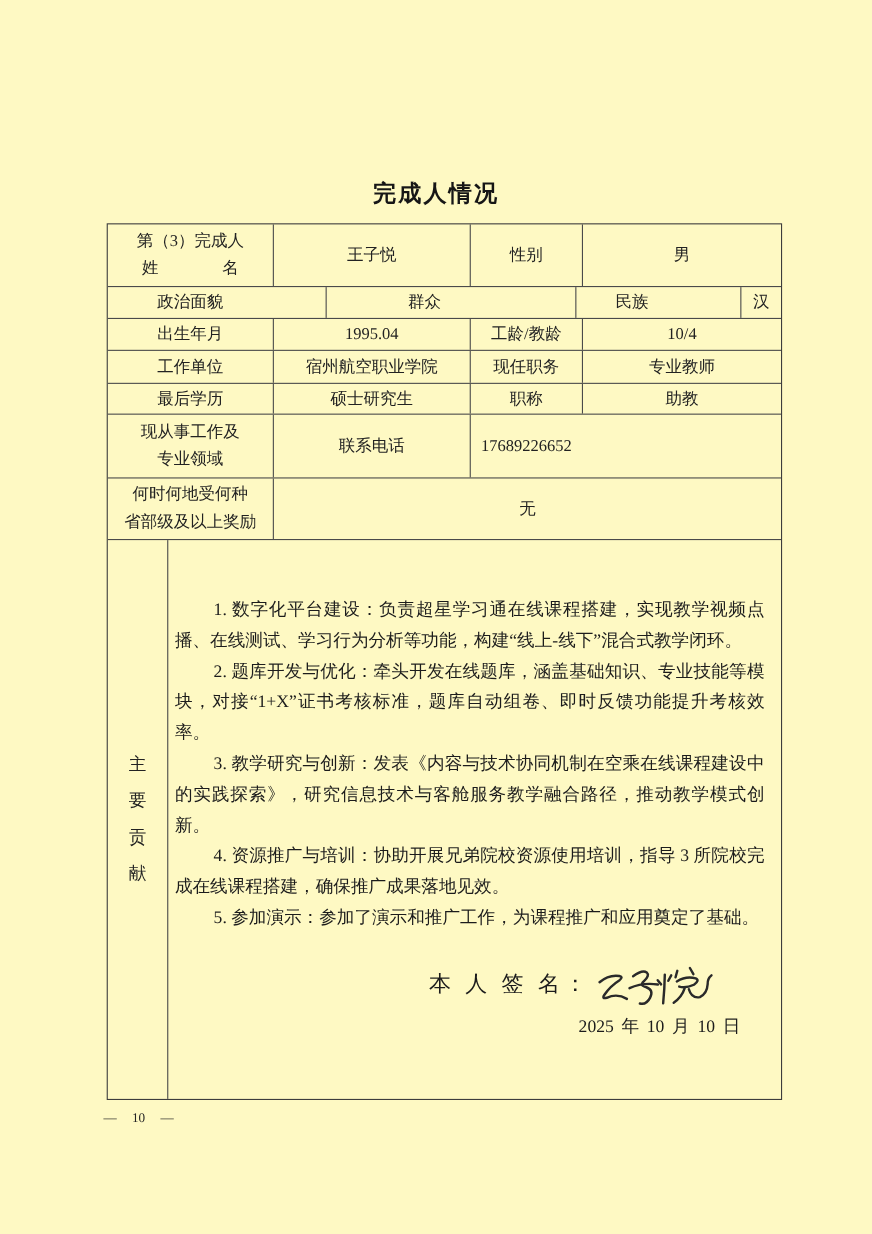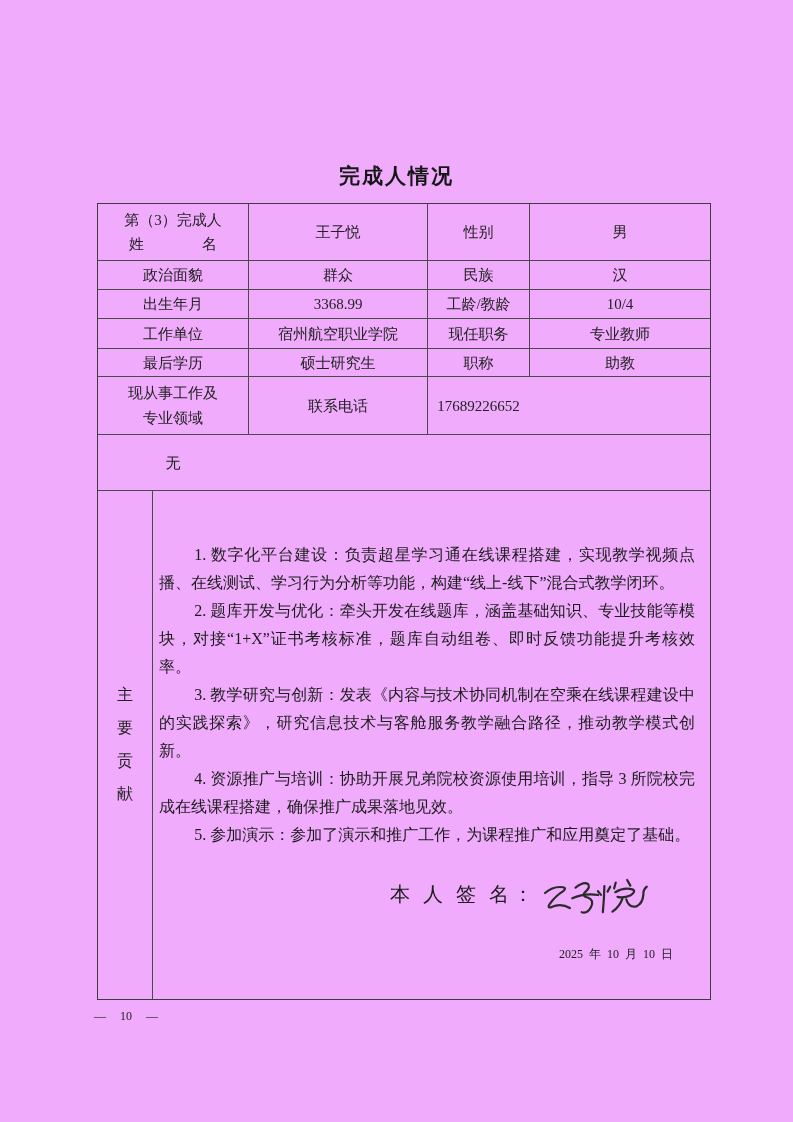--- a/index.html
+++ b/index.html
@@ -1,19 +1,19 @@
 <!DOCTYPE html>
 <html lang="zh"><head>
 <meta charset="utf-8">
 <style>
   html,body { margin:0; padding:0; background:#ffffff; }
   .sheet {
     position:relative;
     width:793px; height:1122px;
-    background:#f0abfc;
+    background:#fef9c3;
     color:#1f1f1f;
     font-family:"Liberation Serif", serif;
     overflow:hidden;
   }
   .doc-title {
     margin:0; padding-top:162px;
     text-align:center;
     font-family:"Liberation Sans", sans-serif;
     font-weight:700; font-size:21px; letter-spacing:2px;
     color:#161616;
@@ -27,21 +27,21 @@
   .trow { display:grid; grid-template-columns:150px 179px 102px 1fr; }
   .trow + .trow, .bigrow { border-top:1px solid #4a4a4a; }
   .tc {
     display:flex; flex-direction:column;
     align-items:center; justify-content:center;
     text-align:center; font-size:15px; line-height:24px;
     color:#222;
   }
   .tc + .tc { border-left:1px solid #4a4a4a; }
   .r1 { height:56px; }
-  .r2 { height:28px; } .r3 { height:28px; } .r4 { height:29px; } .r5 { height:27px; }
+  .r2 { height:28px;gap:48px; } .r3 { height:28px; } .r4 { height:29px; } .r5 { height:27px; }
   .r6 { height:57px; }
   .r7 { height:55px; grid-template-columns:150px 1fr; }
   .lab-split { width:88px; display:flex; justify-content:space-between; }
   .two-line { line-height:25px; }
   .bigrow { display:flex; height:508px; }
   .vert-cell {
     width:54px; border-right:1px solid #4a4a4a;
     display:flex; flex-direction:column;
     align-items:center; justify-content:center;
     gap:12px; font-size:16px; color:#222;
@@ -53,22 +53,22 @@
     color:#1c1c1c;
   }
   .sig-row {
     display:flex; justify-content:flex-end; align-items:center;
     margin-top:20px; padding-right:44px;
     font-size:20px; letter-spacing:4px; color:#1c1c1c;
   }
   .sig-svg { margin-left:2px; transform:translateY(6px) rotate(-3deg); }
   .sig-svg path { stroke:#2a2a2a; stroke-width:2.3; fill:none; stroke-linecap:round; stroke-linejoin:round; }
   .date-row {
-    margin-top:27px; padding-right:22px;
-    text-align:right; font-size:12px; word-spacing:3px; color:#1c1c1c;
+    margin-top:4px; padding-right:22px;
+    text-align:right; font-size:16px; word-spacing:3px; color:#1c1c1c;
   }
   .page-footer {
     margin:9px 0 0 94px;
     font-size:12px; word-spacing:11px; color:#242424;
   }
 </style>
 </head>
 <body>
 
 <div class="sheet">
@@ -92,21 +92,21 @@
 
     <div class="trow r2">
       <div class="tc">政治面貌</div>
       <div class="tc">群众</div>
       <div class="tc">民族</div>
       <div class="tc">汉</div>
     </div>
 
     <div class="trow r3">
       <div class="tc">出生年月</div>
-      <div class="tc">3368.99</div>
+      <div class="tc">1995.04</div>
       <div class="tc">工龄/教龄</div>
       <div class="tc">10/4</div>
     </div>
 
     <div class="trow r4">
       <div class="tc">工作单位</div>
       <div class="tc">宿州航空职业学院</div>
       <div class="tc">现任职务</div>
       <div class="tc">专业教师</div>
     </div>
@@ -121,20 +121,24 @@
     <div class="trow r6">
       <div class="tc two-line">
         <div>现从事工作及</div>
         <div>专业领域</div>
       </div>
       <div class="tc">联系电话</div>
       <div class="tc">17689226652</div>
     </div>
 
     <div class="trow r7">
+      <div class="tc two-line">
+        <div>何时何地受何种</div>
+        <div>省部级及以上奖励</div>
+      </div>
       <div class="tc">无</div>
     </div>
 
     <div class="bigrow">
       <div class="vert-cell">
         <span>主</span>
         <span>要</span>
         <span>贡</span>
         <span>献</span>
       </div>

